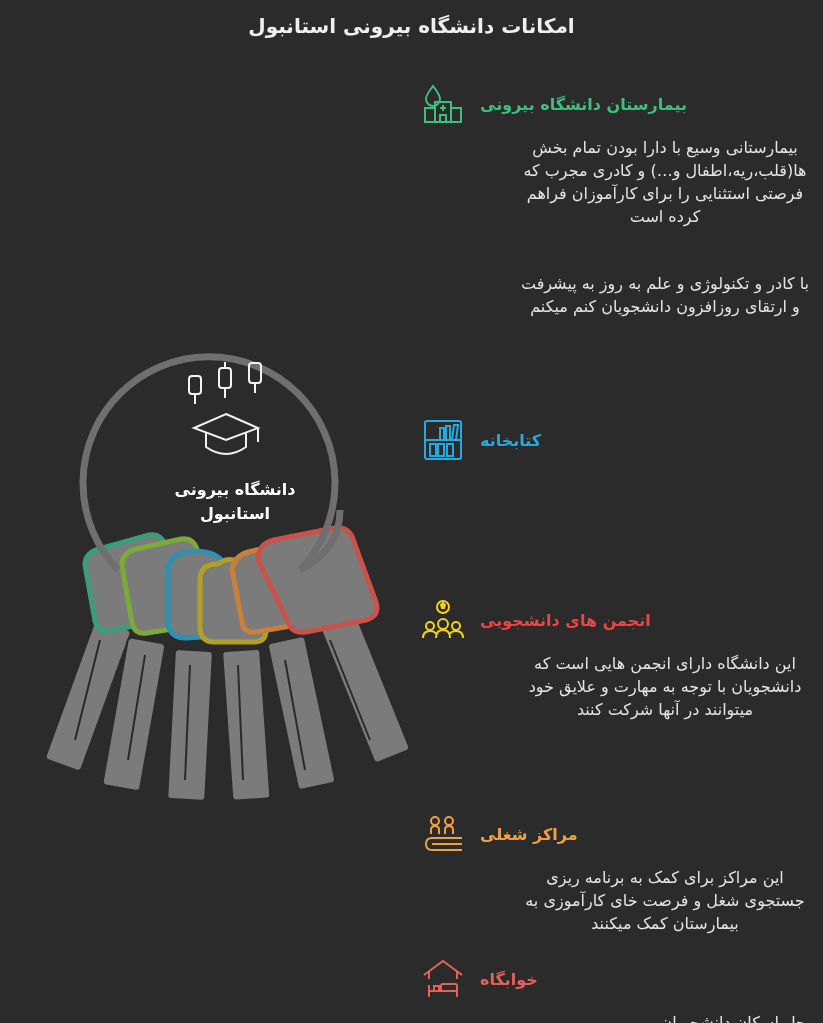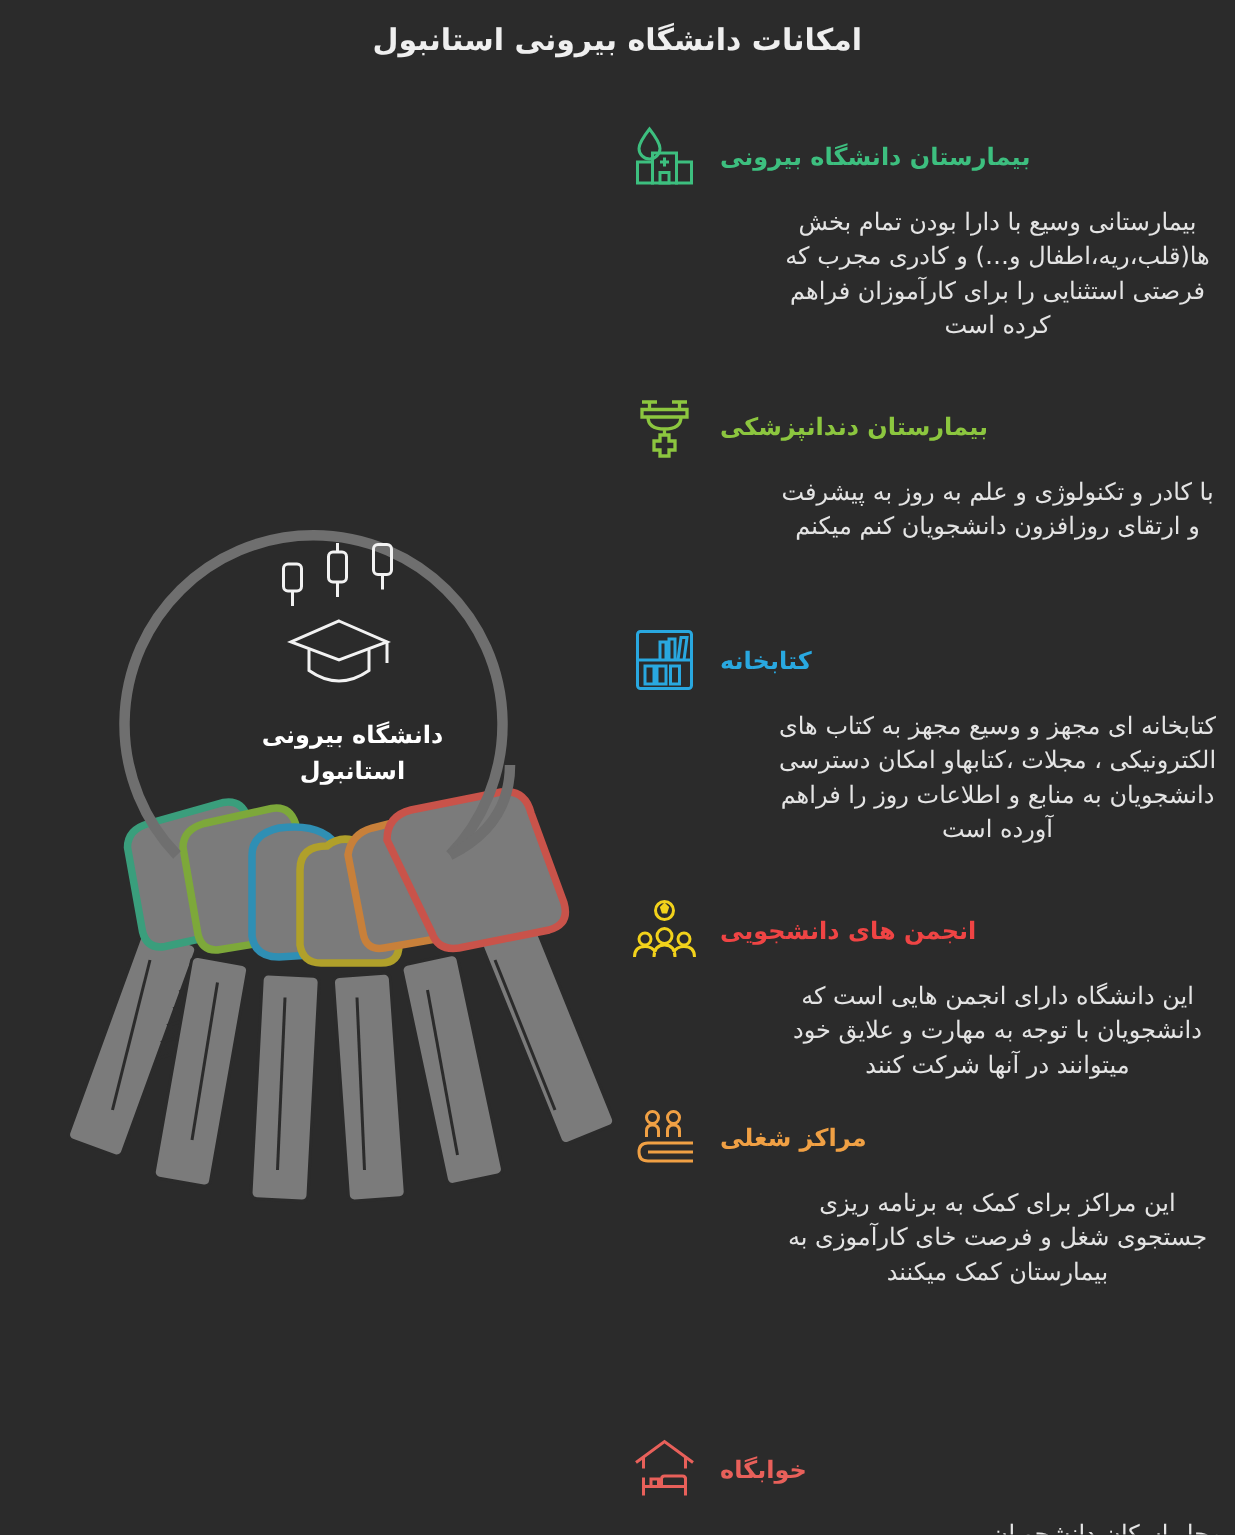--- a/index.html
+++ b/index.html
@@ -113,65 +113,55 @@
         <path d="M23 23 v6 M20 26 h6"></path>
           <rect x="20" y="33" width="6" height="7"></rect>
       </svg>
     </span>
     <span class="item-title" style="color:#3dbf7f">بیمارستان دانشگاه بیرونی</span>
   </div>
   <div class="item-body">بیمارستانی وسیع با دارا بودن تمام بخش ها(قلب،ریه،اطفال و…) و کادری مجرب که فرصتی استثنایی را برای کارآموزان فراهم کرده است</div>
 </div>
 
 <div class="item" style="top:262px;">
-  <div class="item-head">
-    <span class="item-icon">
-      <svg viewBox="0 0 46 44" fill="none" stroke="#8cc63f" stroke-width="2.2">
-        <path d="M8 6 h10 M28 6 h10 M13 6 v5 M33 6 v5 M8 11 h30 v5 h-30z M12 16 q0 8 11 8 q11 0 11-8 M23 24 v4"></path>
-        <path d="M20 28 h6 v4 h4 v6 h-4 v4 h-6 v-4 h-4 v-6 h4z"></path>
-      </svg>
-    </span>
-    <span class="item-title" style="color:#8cc63f">بیمارستان دندانپزشکی</span>
-  </div>
   <div class="item-body">با کادر و تکنولوژی و علم به روز به پیشرفت و ارتقای روزافزون دانشجویان کنم میکنم</div>
 </div>
 
 <div class="item" style="top:418px;">
   <div class="item-head">
     <span class="item-icon">
       <svg viewBox="0 0 46 44" fill="none" stroke="#29a8e0" stroke-width="2">
         <rect x="5" y="3" width="36" height="38" rx="2"></rect>
           <line x1="5" y1="22" x2="41" y2="22"></line>
         <path d="M20 22 v-12 h4 v12 M26 22 v-14 h4 v14 M32 22 l2-15 h4 l-2 15"></path>
         <path d="M10 26 h6 v12 h-6z M18 26 h6 v12 h-6z M27 26 h6 v12 h-6z"></path>
       </svg>
     </span>
     <span class="item-title" style="color:#29a8e0">کتابخانه</span>
   </div>
-  <div class="item-body">کتابخانه ای مجهز و وسیع مجهز به کتاب های الکترونیکی ، مجلات ،کتابهاو امکان دسترسی دانشجویان به منابع و اطلاعات روز را فراهم آورده است</div>
 </div>
 
 <div class="item" style="top:598px;">
   <div class="item-head">
     <span class="item-icon">
       <svg viewBox="0 0 46 44" fill="none" stroke="#f2d21b" stroke-width="2">
         <circle cx="23" cy="9" r="6"></circle>
           <path d="M21 7 l2-2 2 2 -1 3 h-2z" fill="#f2d21b"></path>
         <circle cx="10" cy="28" r="4"></circle>
           <circle cx="23" cy="26" r="5"></circle>
           <circle cx="36" cy="28" r="4"></circle>
         <path d="M3 40 q0-7 7-7 q5 0 7 4 M16 40 q0-8 7-8 q7 0 7 8 M29 37 q2-4 7-4 q7 0 7 7"></path>
       </svg>
     </span>
     <span class="item-title" style="color:#ef4444">انجمن های دانشجویی</span>
   </div>
   <div class="item-body">این دانشگاه دارای انجمن هایی است که دانشجویان با توجه به مهارت و علایق خود میتوانند در آنها شرکت کنند</div>
 </div>
 
-<div class="item" style="top:736px;">
+<div class="item" style="top:812px;">
   <div class="item-head">
     <span class="item-icon">
       <svg viewBox="0 0 46 44" fill="none" stroke="#f0a044" stroke-width="2">
         <circle cx="15" cy="9" r="4"></circle>
           <circle cx="29" cy="9" r="4"></circle>
         <path d="M11 22 v-4 q0-4 4-4 q4 0 4 4 v4 M25 22 v-4 q0-4 4-4 q4 0 4 4 v4"></path>
         <path d="M42 26 h-30 q-6 0-6 6 q0 6 6 6 h30 M12 32 h30"></path>
       </svg>
     </span>
     <span class="item-title" style="color:#f0a044">مراکز شغلی</span>

